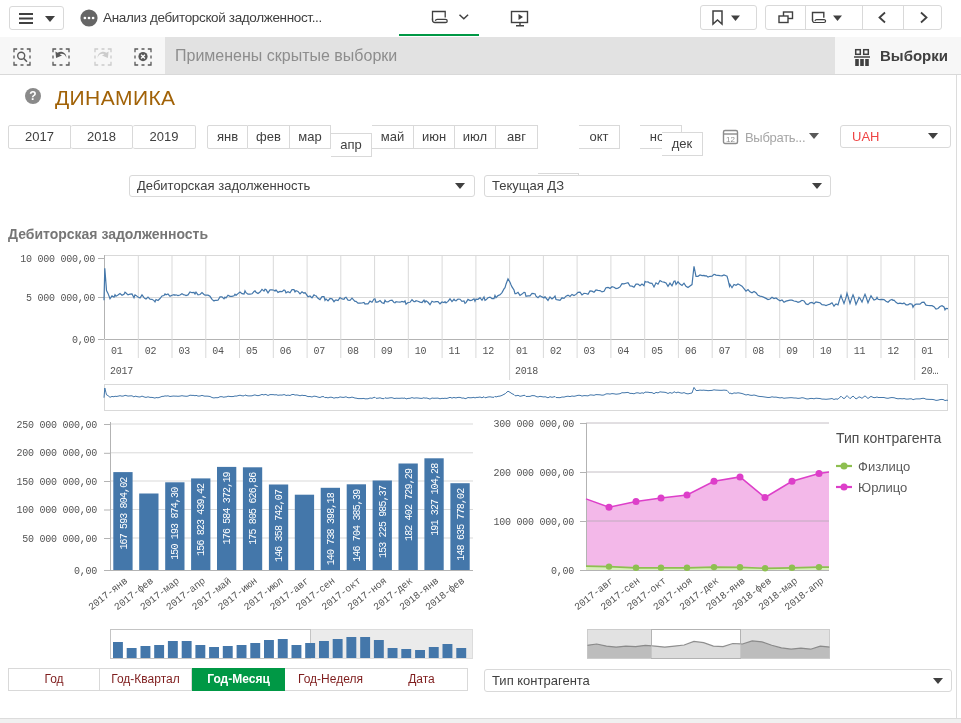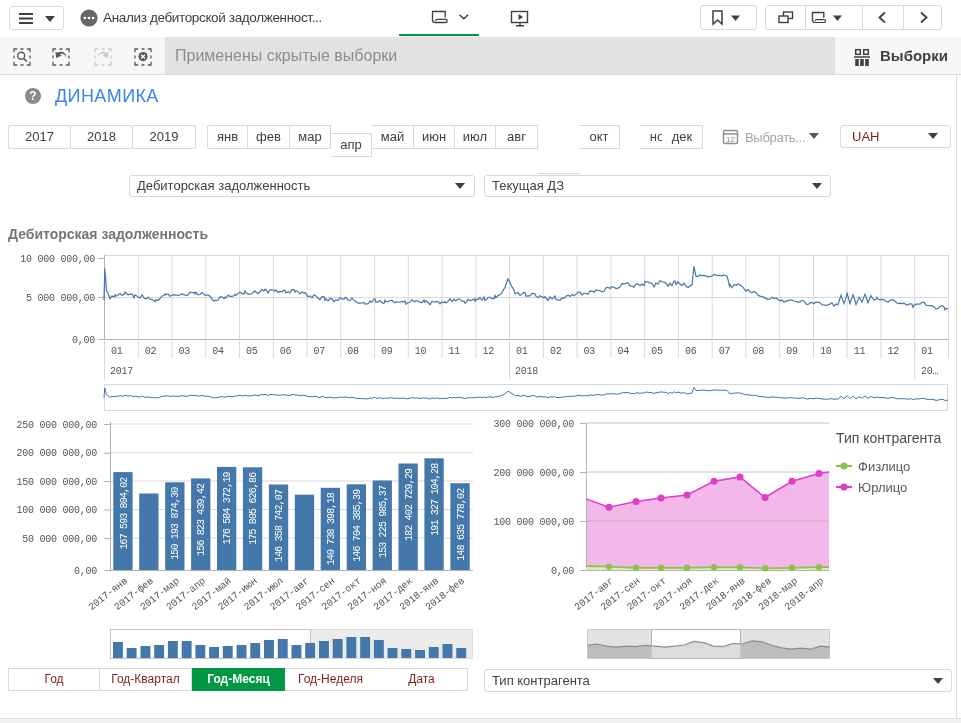--- a/index.html
+++ b/index.html
@@ -10,21 +10,21 @@
 #hambtn{left:9px;top:6px;width:55px;height:24px;}
 .caret{width:0;height:0;border-left:5px solid transparent;border-right:5px solid transparent;border-top:6px solid #404040;display:inline-block;}
 #apptitle{left:103px;top:10px;font-size:13.5px;color:#404040;letter-spacing:-0.35px;}
 #greenline{left:399px;top:34px;width:80px;height:2px;background:#009845;}
 
 #selbar{left:0;top:37px;width:961px;height:38px;background:#f7f7f7;border-bottom:1px solid #d9d9d9;box-sizing:border-box;}
 #selmsg{left:165px;top:37px;width:670px;height:37px;background:#e2e2e2;color:#8d8d8d;font-size:16px;line-height:37px;padding-left:10px;box-sizing:border-box;}
 #selright{left:835px;top:37px;width:126px;height:37px;background:#f7f7f7;}
 
 #qmark{left:25px;top:88px;width:16px;height:16px;border-radius:50%;background:#8a8a8a;color:#fff;font-size:12px;font-weight:bold;text-align:center;line-height:16px;}
-#dyn{left:55px;top:86px;font-size:18px;color:#3b82f6;letter-spacing:0.4px;}
+#dyn{left:55px;top:86px;font-size:21px;color:#a16207;letter-spacing:0.4px;}
 
 .fbox{border:1px solid #d9d9d9;border-radius:2px;background:#fff;box-sizing:border-box;position:absolute;top:125px;height:24px;font-size:13px;color:#404040;text-align:center;line-height:22px;}
 .mcell{border:1px solid #d9d9d9;border-left:none;background:#fff;box-sizing:border-box;position:absolute;top:125px;height:24px;font-size:13px;color:#404040;text-align:center;line-height:22px;}
 .ddl{border:1px solid #d9d9d9;border-radius:3px;background:#fff;box-sizing:border-box;position:absolute;font-size:13px;color:#404040;}
 
 #footer{left:0;top:718px;width:961px;height:5px;background:#f0f0f0;border-top:1px solid #dcdcdc;box-sizing:border-box;}
 .tab{position:absolute;top:668px;height:23px;border:1px solid #d9d9d9;background:#fff;box-sizing:border-box;font-size:12px;color:#7f1d1d;text-align:center;line-height:21px;}
 svg text{font-family:"Liberation Mono",monospace;}
 svg text.num{font-size:10px;letter-spacing:-0.25px;fill:#545454;}
 svg text.bl{font-size:10px;letter-spacing:-0.85px;fill:#fff;}
@@ -137,32 +137,32 @@
 <div class="mcell" style="left:248px;width:42px;">фев</div>
 <div class="mcell" style="left:290px;width:41px;">мар</div>
 <div class="mcell" style="left:331px;width:41px;margin-top:8px;">апр</div>
 <div class="mcell" style="left:372px;width:42px;">май</div>
 <div class="mcell" style="left:414px;width:41px;">июн</div>
 <div class="mcell" style="left:455px;width:41px;">июл</div>
 <div class="mcell" style="left:496px;width:42px;">авг</div>
 <div class="mcell" style="left:538px;width:41px;margin-top:48px;">сен</div>
 <div class="mcell" style="left:579px;width:41px;">окт</div>
 <div class="mcell" style="left:640px;width:42px;">ноя</div>
-<div class="mcell" style="left:662px;width:41px;">дек</div>
+<div class="mcell" style="left:662px;width:41px;margin-top:7px;">дек</div>
 <svg class="abs" style="left:722px;top:128px" width="18" height="18" viewBox="0 0 18 18">
 <g fill="none" stroke="#8c8c8c" stroke-width="1.4">
       <rect x="1.5" y="2.5" width="14" height="13" rx="1.5"></rect>
       <path d="M1.5 6h14"></path>
     </g>
 <text x="8.5" y="13.8" font-size="8" fill="#8c8c8c" text-anchor="middle" class="sans">12</text>
   </svg>
 <div class="abs" style="left:745px;top:130px;font-size:13px;letter-spacing:-0.3px;color:#a6a6a6;">Выбрать...</div>
 <div class="abs caret" style="left:809px;top:133px;border-top-color:#595959"></div>
 <div class="ddl" style="left:840px;top:125px;width:111px;height:23px;"></div>
-<div class="abs" style="left:852px;top:129px;font-size:13px;color:#7f1d1d;text-align:center;">UAH</div>
+<div class="abs" style="left:852px;top:129px;font-size:13px;color:#ef4444;text-align:center;">UAH</div>
 <div class="abs caret" style="left:928px;top:133px;"></div>
 <div class="ddl" style="left:129px;top:175px;width:346px;height:22px;"></div>
 <div class="abs" style="left:137px;top:178px;font-size:13px;color:#404040;">Дебиторская задолженность</div>
 <div class="abs caret" style="left:455px;top:183px;"></div>
 <div class="ddl" style="left:484px;top:175px;width:347px;height:22px;"></div>
 <div class="abs" style="left:492px;top:178px;font-size:13px;color:#404040;">Текущая ДЗ</div>
 <div class="abs caret" style="left:812px;top:183px;"></div>
 <div class="tab" style="left:8px;width:92px;">Год</div>
 <div class="tab" style="left:100px;width:92px;border-left:none;">Год-Квартал</div>
 <div class="tab" style="left:192px;width:93px;background:#009845;border-color:#009845;color:#fff;font-weight:bold;">Год-Месяц</div>

